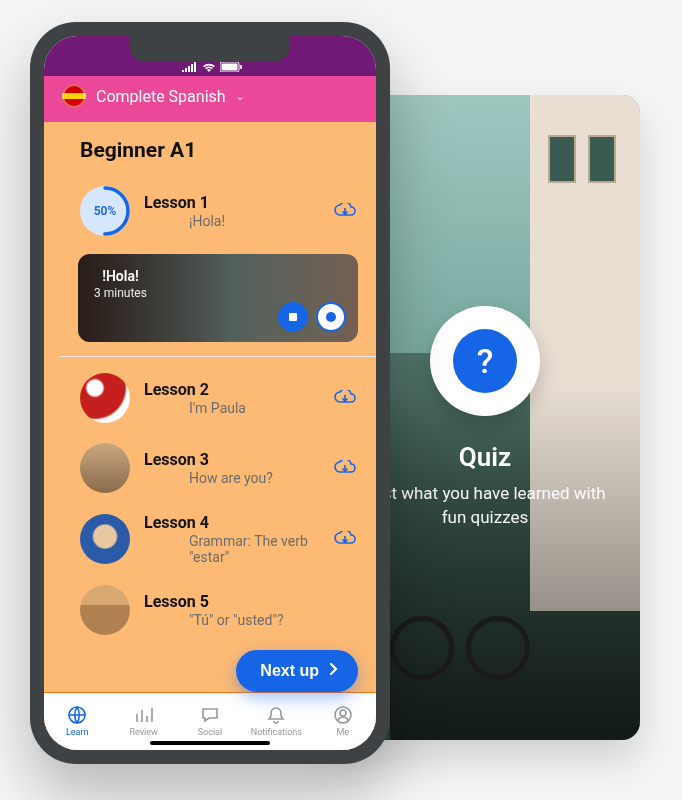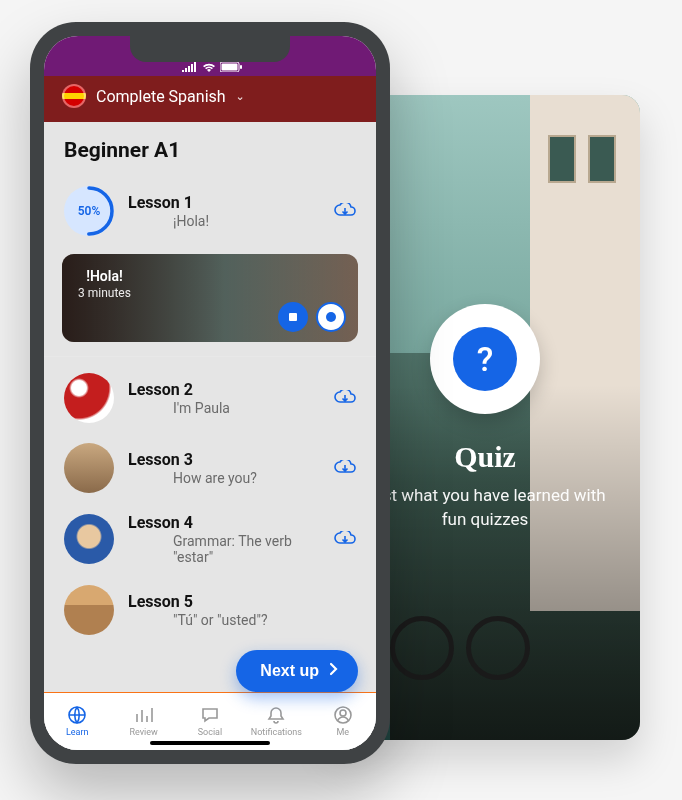--- a/index.html
+++ b/index.html
@@ -62,21 +62,21 @@
   height: 64px;
   border-radius: 50%;
   background: #1565e6;
   color: #fff;
   display: flex;
   align-items: center;
   justify-content: center;
   font-size: 34px;
   font-weight: 500;
 }
-.quiz-title { font-size: 30px; font-weight: 600; margin-bottom: 10px; font-family: Liberation Serif, serif; }
+.quiz-title { font-size: 26px; font-weight: 600; margin-bottom: 10px; }
 .quiz-sub { font-size: 17px; line-height: 1.4; opacity: 0.96; }
 
 
 .phone {
   position: absolute;
   top: 22px;
   left: 30px;
   width: 360px;
   height: 742px;
   background: #3f4244;
@@ -113,42 +113,43 @@
   display: flex;
   align-items: center;
   justify-content: space-between;
   padding: 0 20px 0 24px;
   font-size: 16px;
   font-weight: 600;
   flex-direction: column;
 }
 .status-icons { display: flex; gap: 4px; align-items: center; }
 .header {
-  background: #7f1d1d;
+  background: #ec4899;
   color: #fff;
   padding: 8px 18px 14px;
   display: flex;
   align-items: center;
   gap: 10px;
   font-size: 16px;
 }
 .flag {
   width: 24px;
   height: 24px;
   border-radius: 50%;
   background: linear-gradient(#d40000 33%, #ffd100 33% 66%, #d40000 66%);
   border: 2px solid rgba(255,255,255,0.4);
 }
 .chevron { font-size: 11px; opacity: 0.9; }
 
 .content {
   flex: 1;
   overflow: hidden;
   position: relative;
-  background: #e5e5e5;
+  background: #fdba74;
+  padding-left: 16px;
 }
 .section-title {
   font-size: 21px;
   font-weight: 700;
   padding: 16px 20px 14px;
   color: #111;
 }
 
 .lesson-row {
   display: flex;

